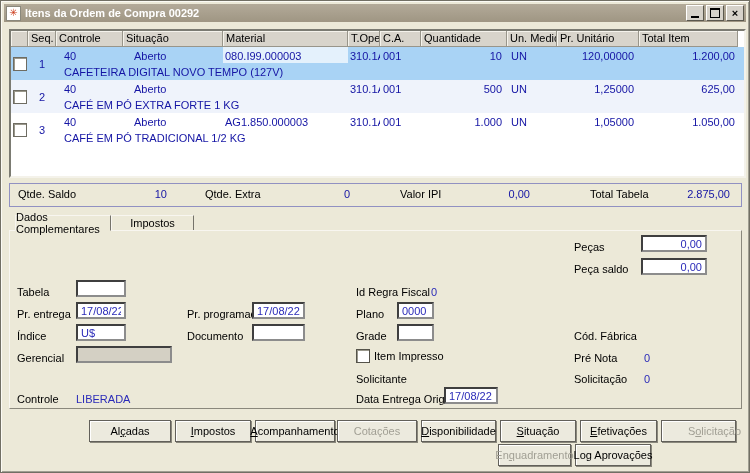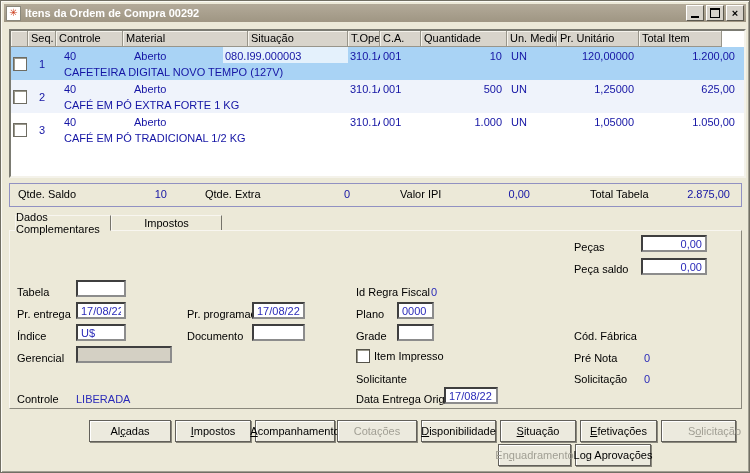--- a/index.html
+++ b/index.html
@@ -80,28 +80,28 @@
     <div class="winbtn">
         <div class="glyph-close">×</div>
       </div>
   </div>
 
   <div class="grid">
     <div class="grid-header" id="grid-header">
         <div class="hcell" style="width: 17px;"></div>
         <div class="hcell" style="width: 28px;">Seq.</div>
         <div class="hcell" style="width: 67px;">Controle</div>
+        <div class="hcell" style="width: 100px;">Situação</div>
         <div class="hcell" style="width: 125px;">Material</div>
-        <div class="hcell" style="width: 100px;">Situação</div>
         <div class="hcell" style="width: 32px;">T.Oper.</div>
         <div class="hcell" style="width: 41px;">C.A.</div>
         <div class="hcell" style="width: 86px;">Quantidade</div>
         <div class="hcell" style="width: 50px;">Un. Medida</div>
         <div class="hcell" style="width: 82px;">Pr. Unitário</div>
-        <div class="hcell" style="width: 83px;">Total Item</div>
+        <div class="hcell" style="width: 99px;">Total Item</div>
       </div>
     <div id="grid-body">
         <div class="grid-row selected">
           <div class="selcell-bg" style="left: 212px; width: 125px;"></div>
           <div class="cb-cell" style="left: 0px; width: 17px;">
             <span class="checkbox"></span>
           </div>
           <div class="seq-cell" style="left: 17px; width: 28px;">1</div>
           <div class="cell" style="left: 45px; width: 67px; padding-left: 8px;">40</div>
           <div class="cell" style="left: 112px; width: 100px; padding-left: 11px;">Aberto</div>
@@ -129,20 +129,21 @@
           <div class="cell right" style="left: 628px; width: 101px;">625,00</div>
           <div class="desc">CAFÉ EM PÓ EXTRA FORTE 1 KG</div>
         </div>
         <div class="grid-row">
           <div class="cb-cell" style="left: 0px; width: 17px;">
             <span class="checkbox"></span>
           </div>
           <div class="seq-cell" style="left: 17px; width: 28px;">3</div>
           <div class="cell" style="left: 45px; width: 67px; padding-left: 8px;">40</div>
           <div class="cell" style="left: 112px; width: 100px; padding-left: 11px;">Aberto</div>
+          <div class="cell" style="left: 212px; width: 125px; padding-left: 2px;">AG1.850.000003</div>
           <div class="cell" style="left: 337px; width: 32px; padding-left: 2px;">310.1A</div>
           <div class="cell" style="left: 369px; width: 41px; padding-left: 3px;">001</div>
           <div class="cell right" style="left: 410px; width: 86px;">1.000</div>
           <div class="cell" style="left: 496px; width: 50px; padding-left: 4px;">UN</div>
           <div class="cell right" style="left: 546px; width: 82px;">1,05000</div>
           <div class="cell right" style="left: 628px; width: 101px;">1.050,00</div>
           <div class="desc">CAFÉ EM PÓ TRADICIONAL 1/2 KG</div>
         </div>
       </div>
   </div>
@@ -152,21 +153,21 @@
     <span class="sum-value" style="left:60px;width:97px">10</span>
     <span class="sum-label" style="left:195px">Qtde. Extra</span>
     <span class="sum-value" style="left:260px;width:80px">0</span>
     <span class="sum-label" style="left:390px">Valor IPI</span>
     <span class="sum-value" style="left:440px;width:80px">0,00</span>
     <span class="sum-label" style="left:580px">Total Tabela</span>
     <span class="sum-value" style="left:620px;width:100px">2.875,00</span>
   </div>
 
   <div class="tab active" style="left:14px;width:96px">Dados Complementares</div>
-  <div class="tab" style="left:110px;width:111px">Impostos</div>
+  <div class="tab" style="left:110px;width:83px">Impostos</div>
   <div class="tab-panel"></div>
 
   <span class="flabel" style="left:573px;top:240px">Peças</span>
   <input class="tinput right" style="left: 640px; top: 234px; width: 66px;" value="0,00">
   <span class="flabel" style="left:573px;top:262px">Peça saldo</span>
   <input class="tinput right" style="left: 640px; top: 257px; width: 66px;" value="0,00">
 
   <span class="flabel" style="left:16px;top:285px">Tabela</span>
   <input class="tinput" style="left: 75px; top: 279px; width: 50px;" value="">
   <span class="flabel" style="left:355px;top:285px">Id Regra Fiscal</span>

